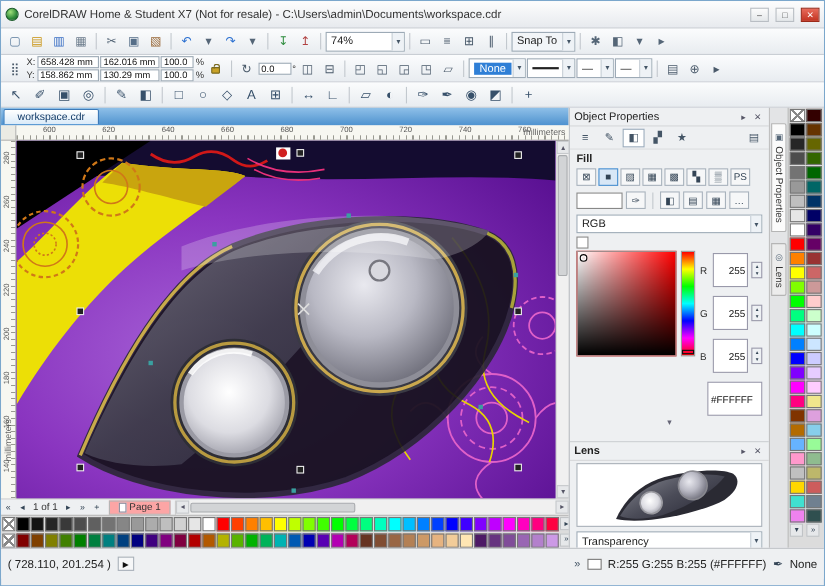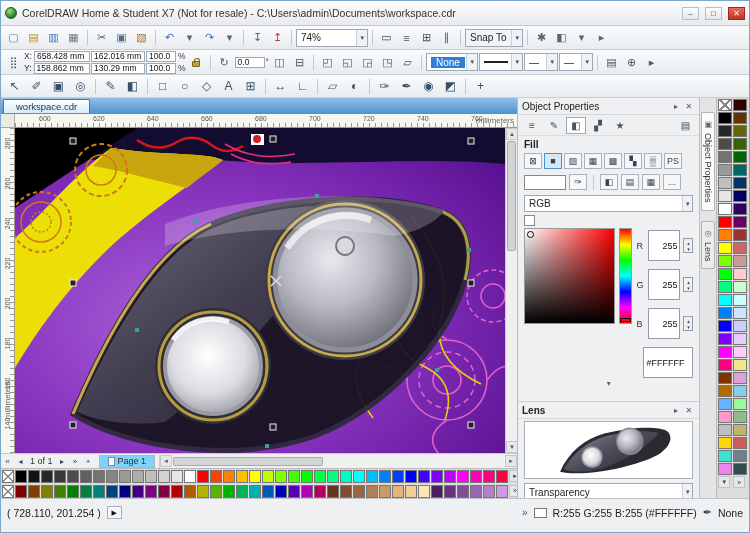--- a/index.html
+++ b/index.html
@@ -56,21 +56,21 @@
   .canvas svg{display:block}
   
   .vscroll{width:12px;background:#f0f0f0;border-left:1px solid #ccc;display:flex;flex-direction:column}
   .scroll-arrow{height:12px;min-width:12px;display:flex;align-items:center;justify-content:center;font-size:7px;color:#556;background:#e6e8ea;border:1px solid #c6c9cc}
   .vtrack{flex:1;padding:1px}
   .vthumb{height:110px;background:#d2d4d6;border:1px solid #a8abae;border-radius:2px}
   
   .pagenav{height:15px;display:flex;align-items:center;background:#eef0f2;border-top:1px solid #c8c8c8;font-size:9px;flex:0 0 auto}
   .nav-btn{width:13px;text-align:center;font-size:8px;color:#345}
   .page-label{padding:0 3px;color:#333}
-  .page-tab{display:flex;align-items:center;gap:3px;border:1px solid #b5b5b5;background:#7dd3fc;height:13px;padding:0 8px;margin-left:4px;font-size:9px;color:#333}
+  .page-tab{display:flex;align-items:center;gap:3px;border:1px solid #b5b5b5;background:#fca5a5;height:13px;padding:0 8px;margin-left:4px;font-size:9px;color:#333}
   .pt-icon{width:7px;height:9px;background:#fff;border:1px solid #889}
   .hscroll{flex:1;height:13px;display:flex;align-items:center;background:#f0f0f0;border-left:1px solid #ccc;margin-left:4px}
   .htrack{flex:1;padding:1px;display:flex}
   .hthumb{width:150px;height:9px;background:#d2d4d6;border:1px solid #a8abae;border-radius:2px}
   
   .contents{display:contents}
   .bpal{height:30px;background:#dcdcdc;border-top:1px solid #bbb;display:flex;flex-direction:column;flex:0 0 auto}
   .bpal-row{display:flex;height:15px;align-items:flex-start}
   .swatch{width:12px;height:13px;border:1px solid #777;margin:1px 0 0 1px;flex:0 0 auto}
   .nocolor{background:#fff !important;background-image:linear-gradient(45deg,transparent 43%,#888 43%,#888 57%,transparent 57%),linear-gradient(-45deg,transparent 43%,#888 43%,#888 57%,transparent 57%) !important}

